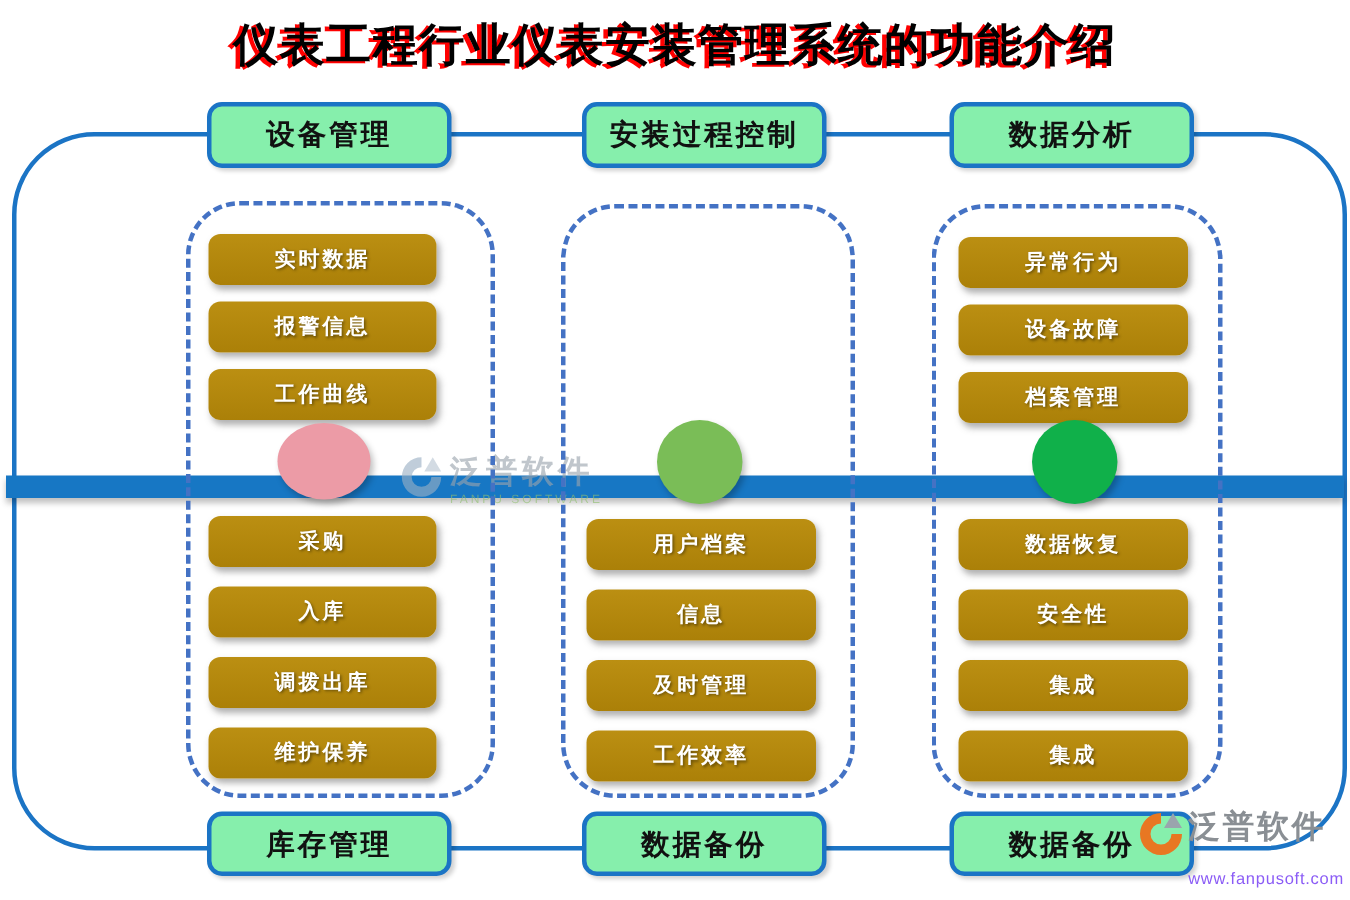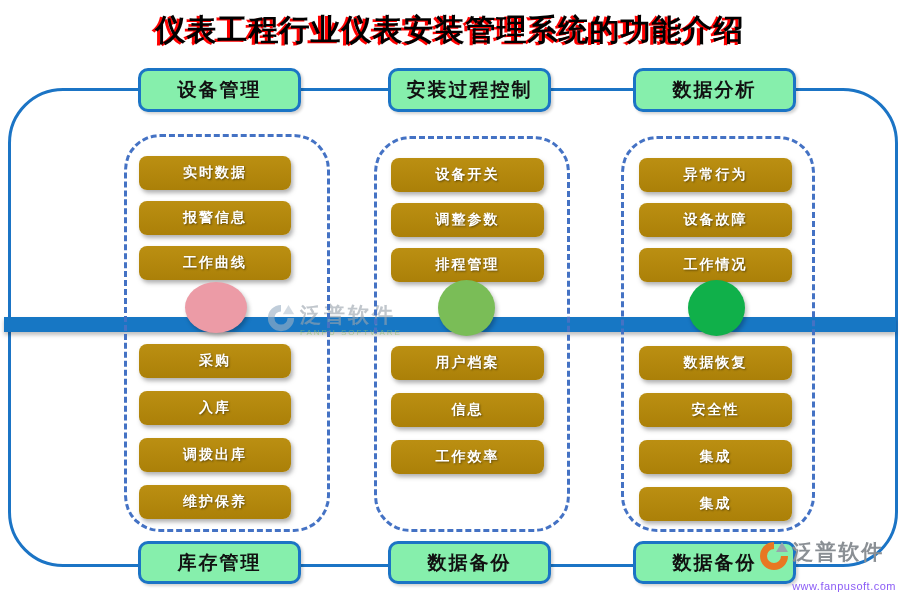--- a/index.html
+++ b/index.html
@@ -140,37 +140,33 @@
     </div>
     <div class="stack bottom-stack">
       <div class="btn">采购</div>
       <div class="btn">入库</div>
       <div class="btn">调拨出库</div>
       <div class="btn">维护保养</div>
     </div>
   </div>
 
   <div class="column col2">
-    <div class="stack top-stack">
-      <div class="btn">设备开关</div>
-      <div class="btn">调整参数</div>
-      <div class="btn">排程管理</div>
-    </div>
     <div class="stack bottom-stack">
       <div class="btn">用户档案</div>
       <div class="btn">信息</div>
+      <div class="btn">及时管理</div>
       <div class="btn">工作效率</div>
     </div>
   </div>
 
   <div class="column col3">
     <div class="stack top-stack">
       <div class="btn">异常行为</div>
       <div class="btn">设备故障</div>
-      <div class="btn">工作情况</div>
+      <div class="btn">档案管理</div>
     </div>
     <div class="stack bottom-stack">
       <div class="btn">数据恢复</div>
       <div class="btn">安全性</div>
       <div class="btn">集成</div>
       <div class="btn">集成</div>
     </div>
   </div>
 
   <div class="circle c1" style="background-color: rgb(236, 155, 166);"></div>

